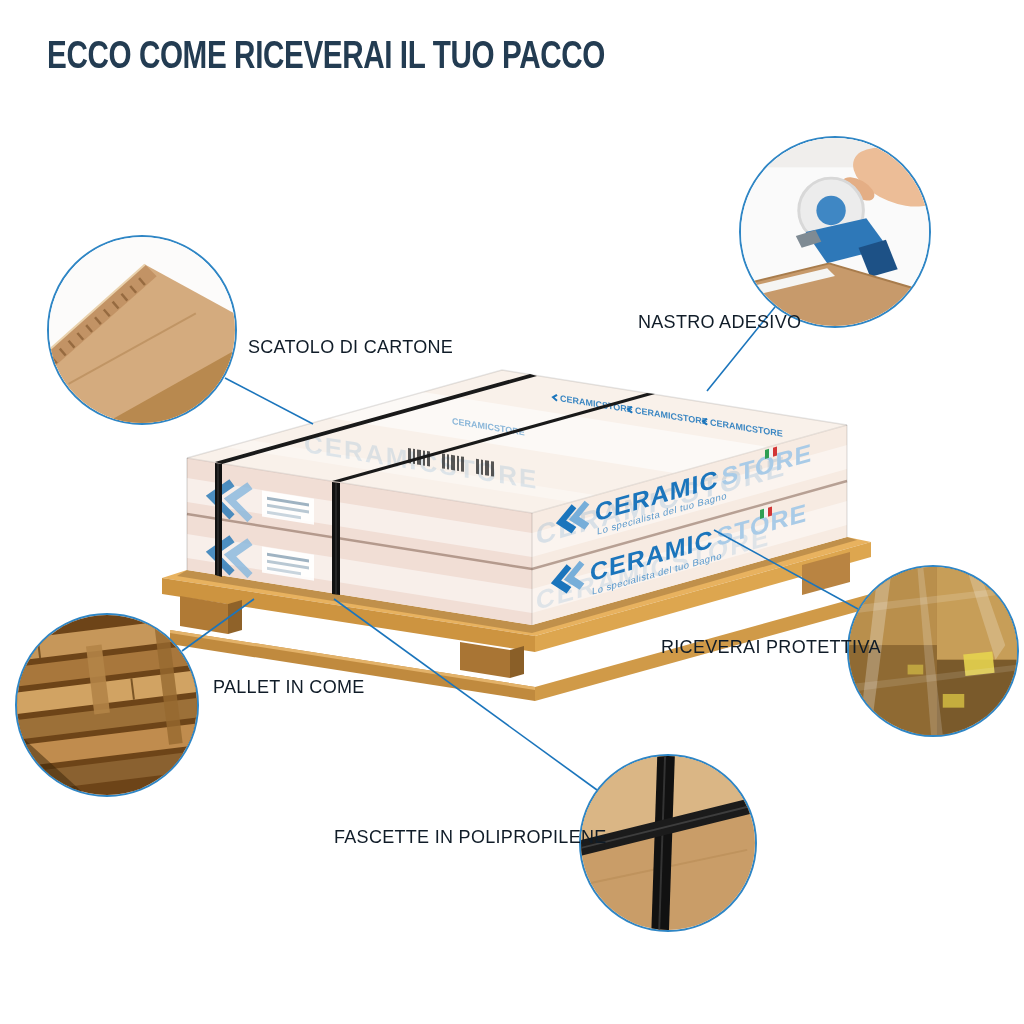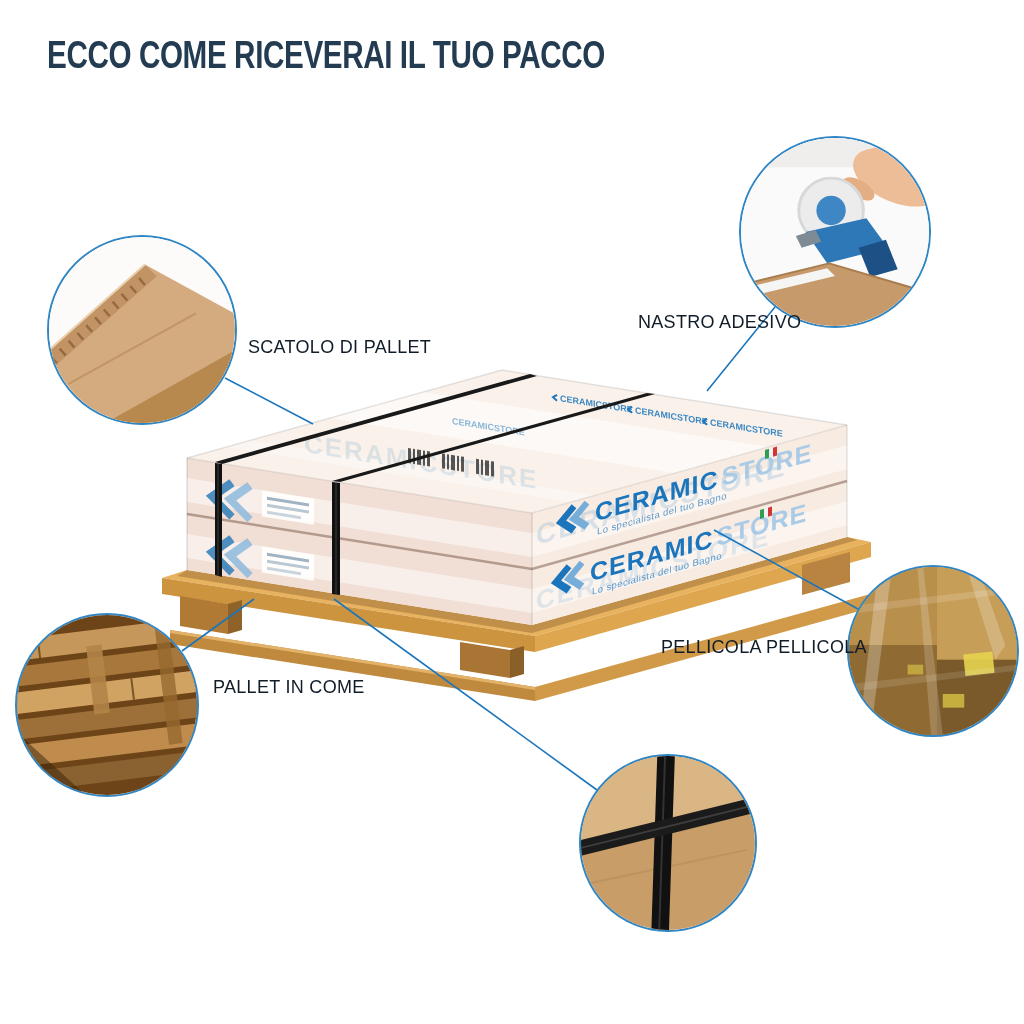--- a/index.html
+++ b/index.html
@@ -255,18 +255,19 @@
       <polygon points="0,0 178,0 178,52 0,96" fill="#dab685"></polygon>
       <line x1="0" y1="96" x2="178" y2="52" stroke="#a87c4a" stroke-width="2"></line>
       <line x1="10" y1="130" x2="170" y2="96" stroke="#b58953" stroke-width="2" opacity=".5"></line>
       <polygon points="78,0 96,0 90,178 72,178" fill="#111111"></polygon>
       <line x1="86" y1="0" x2="80" y2="178" stroke="#333333" stroke-width="2"></line>
       <polygon points="0,86 178,42 178,58 0,102" fill="#1b1b1b"></polygon>
       <line x1="0" y1="94" x2="178" y2="50" stroke="#3d3d3d" stroke-width="2"></line>
     </svg>
   </div>
 
-  <div class="callout-label" id="l-scatolo">SCATOLO DI PALLET</div>
+  <div class="callout-label" id="l-scatolo">SCATOLO DI CARTONE</div>
   <div class="callout-label" id="l-nastro">NASTRO ADESIVO</div>
   <div class="callout-label" id="l-pallet">PALLET IN COME</div>
-  <div class="callout-label" id="l-pellicola">PELLICOLA PELLICOLA</div>
+  <div class="callout-label" id="l-pellicola">RICEVERAI PROTETTIVA</div>
+  <div class="callout-label" id="l-fascette">FASCETTE IN POLIPROPILENE</div>
 
 </div>
 
 </body></html>

